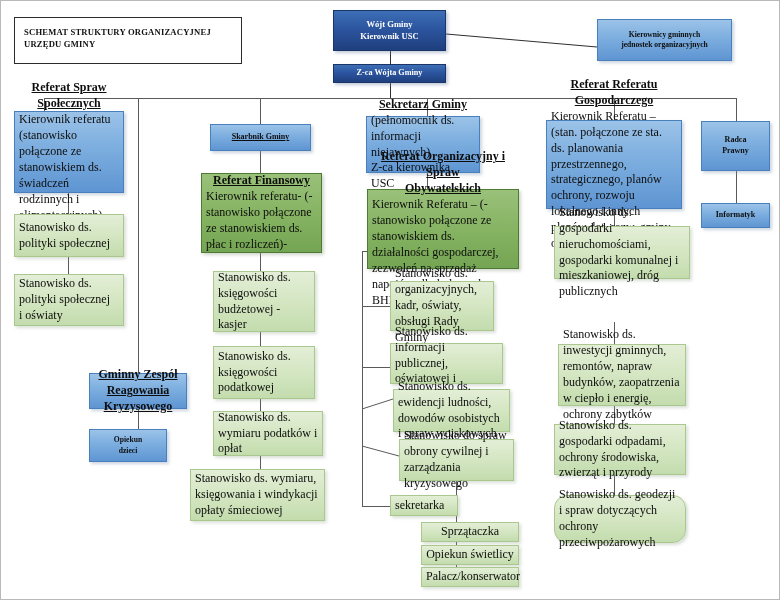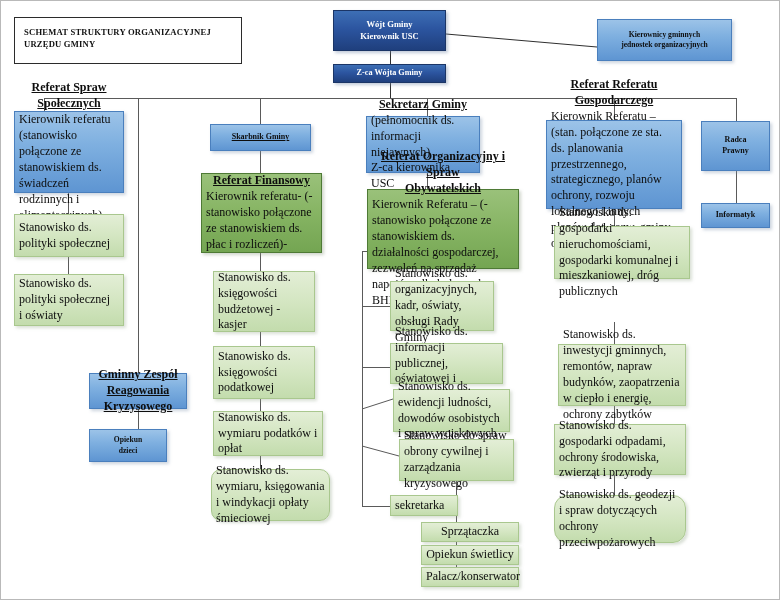--- a/index.html
+++ b/index.html
@@ -208,21 +208,21 @@
   </div>
 
   <div class="node pale-green" style="left:212px; top:345px; width:102px; height:53px;">
     <span class="bdy">Stanowisko ds. księgowości podatkowej</span>
   </div>
 
   <div class="node pale-green" style="left:212px; top:410px; width:110px; height:45px;align-items:center;">
     <span class="bdy">Stanowisko ds. wymiaru podatków i opłat</span>
   </div>
 
-  <div class="node pale-green" style="left:210px; top:468px; width:119px; height:52px;border-radius:10px;">
+  <div class="node pale-green" style="left:189px; top:468px; width:135px; height:52px;">
     <span class="bdy">Stanowisko ds. wymiaru, księgowania i windykacji opłaty śmieciowej</span>
   </div>
 
   <div class="node light-blue" style="left:365px; top:115px; width:114px; height:57px; white-space:pre-line;">
     <span class="ttl">Sekretarz Gminy</span>
     <span class="bdy">(pełnomocnik ds. informacji niejawnych)
 Z-ca kierownika USC</span>
   </div>
 
   <div class="node green" style="left:366px; top:188px; width:152px; height:80px;">

